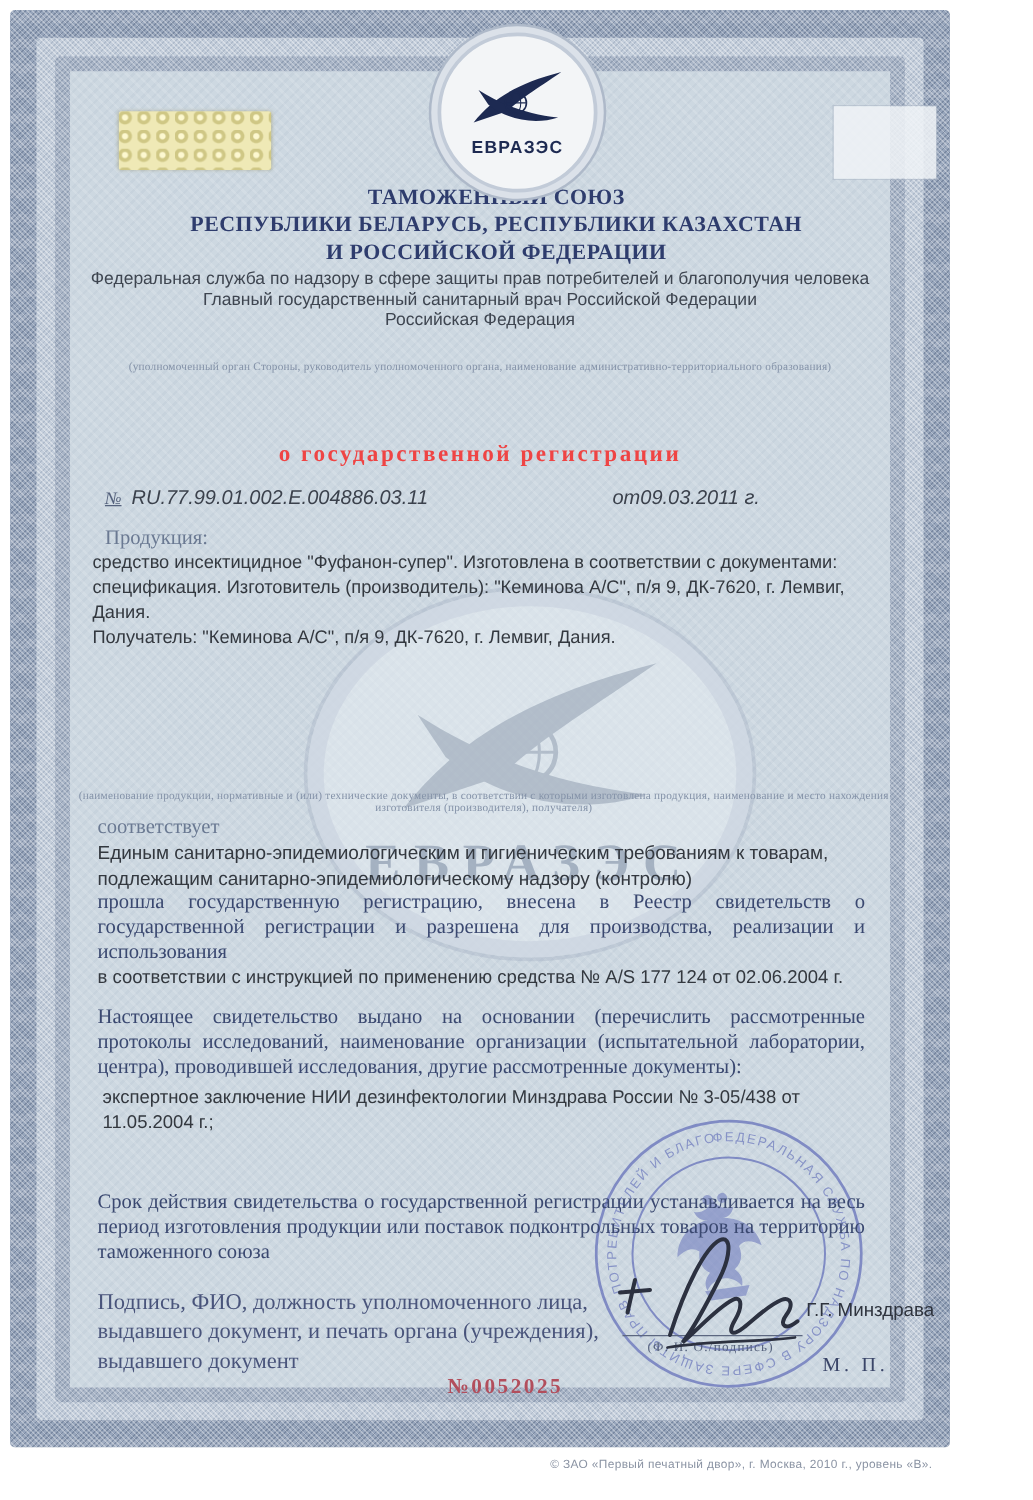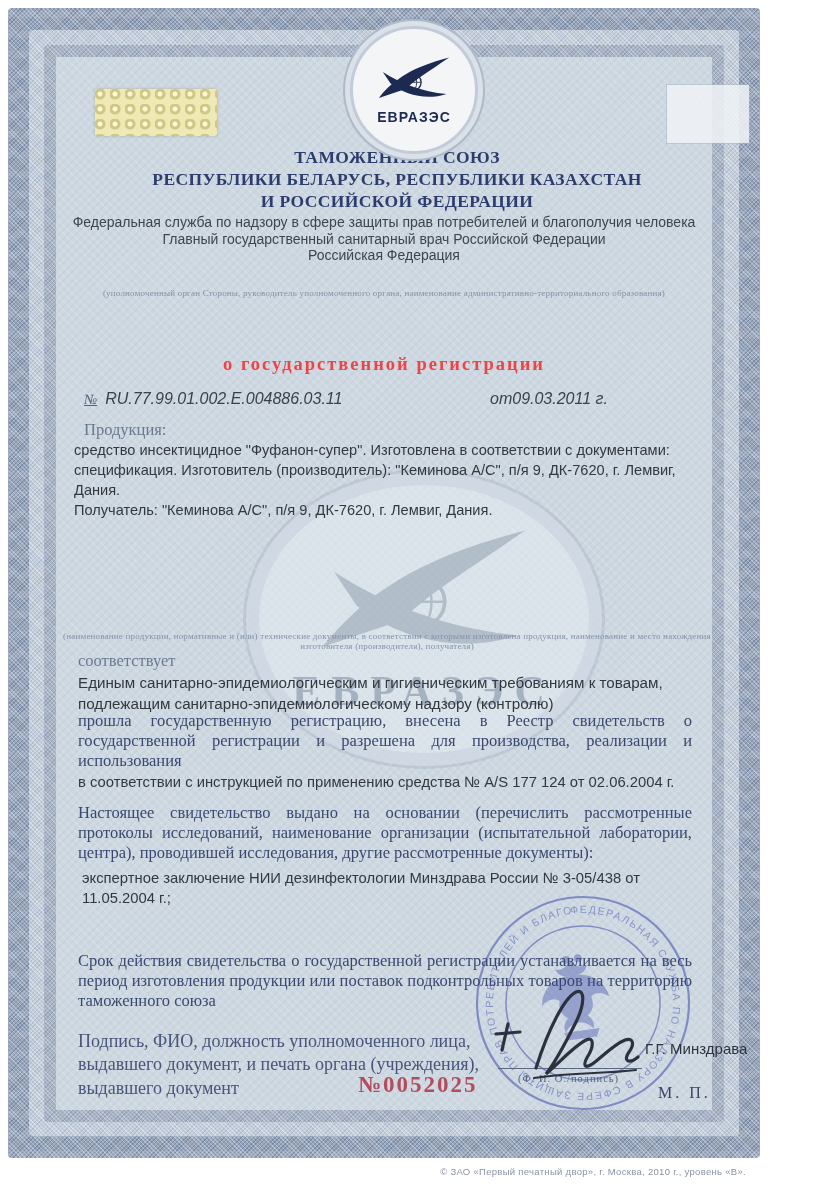--- a/index.html
+++ b/index.html
@@ -61,21 +61,21 @@
   .title-main{font-weight:bold;font-size:27px;letter-spacing:7px;color:#34406d;}
   .title-sub{font-weight:bold;font-size:18.5px;letter-spacing:2px;color:#ef4444;}
   .num-label{font-size:14px;color:#55627d;text-decoration:underline;}
   .num-value{font-family:"Liberation Sans",sans-serif;font-size:16px;color:#3b414c;margin-left:8px;}
   .date-value{position:absolute;left:406px;top:0;font-family:"Liberation Sans",sans-serif;
         font-size:16px;color:#3b414c;}
   .form-label{font-size:16.5px;color:#6a7992;}
   .sans-body{font-family:"Liberation Sans",sans-serif;font-size:14.6px;line-height:1.37;color:#33383f;}
   .serif-body{font-size:16.5px;line-height:1.2;color:#3a4870;text-align:justify;}
   .small-serif{font-size:18px;line-height:1.3;color:#49547b;}
-  .serial{font-size:23px;letter-spacing:2px;color:#b24e5c;font-weight:bold;}
+  .serial{font-size:17px;letter-spacing:2px;color:#b24e5c;font-weight:bold;margin-top:27px;}
   .signer{font-family:"Liberation Sans",sans-serif;font-size:15px;color:#2e333d;}
   .sign-line{position:absolute;left:498px;top:1068px;width:144px;border-top:1.5px solid #5c6780;z-index:1;}
   .sign-caption{font-size:10.5px;color:#55617c;letter-spacing:1px;}
   .mp{font-size:16px;letter-spacing:3px;color:#3a4568;}
   .footer{position:absolute;right:22px;top:1166px;font-family:"Liberation Sans",sans-serif;
         font-size:9.5px;color:#8a93a3;letter-spacing:.3px;z-index:1;}
 </style>
 </head>
 <body>
 

